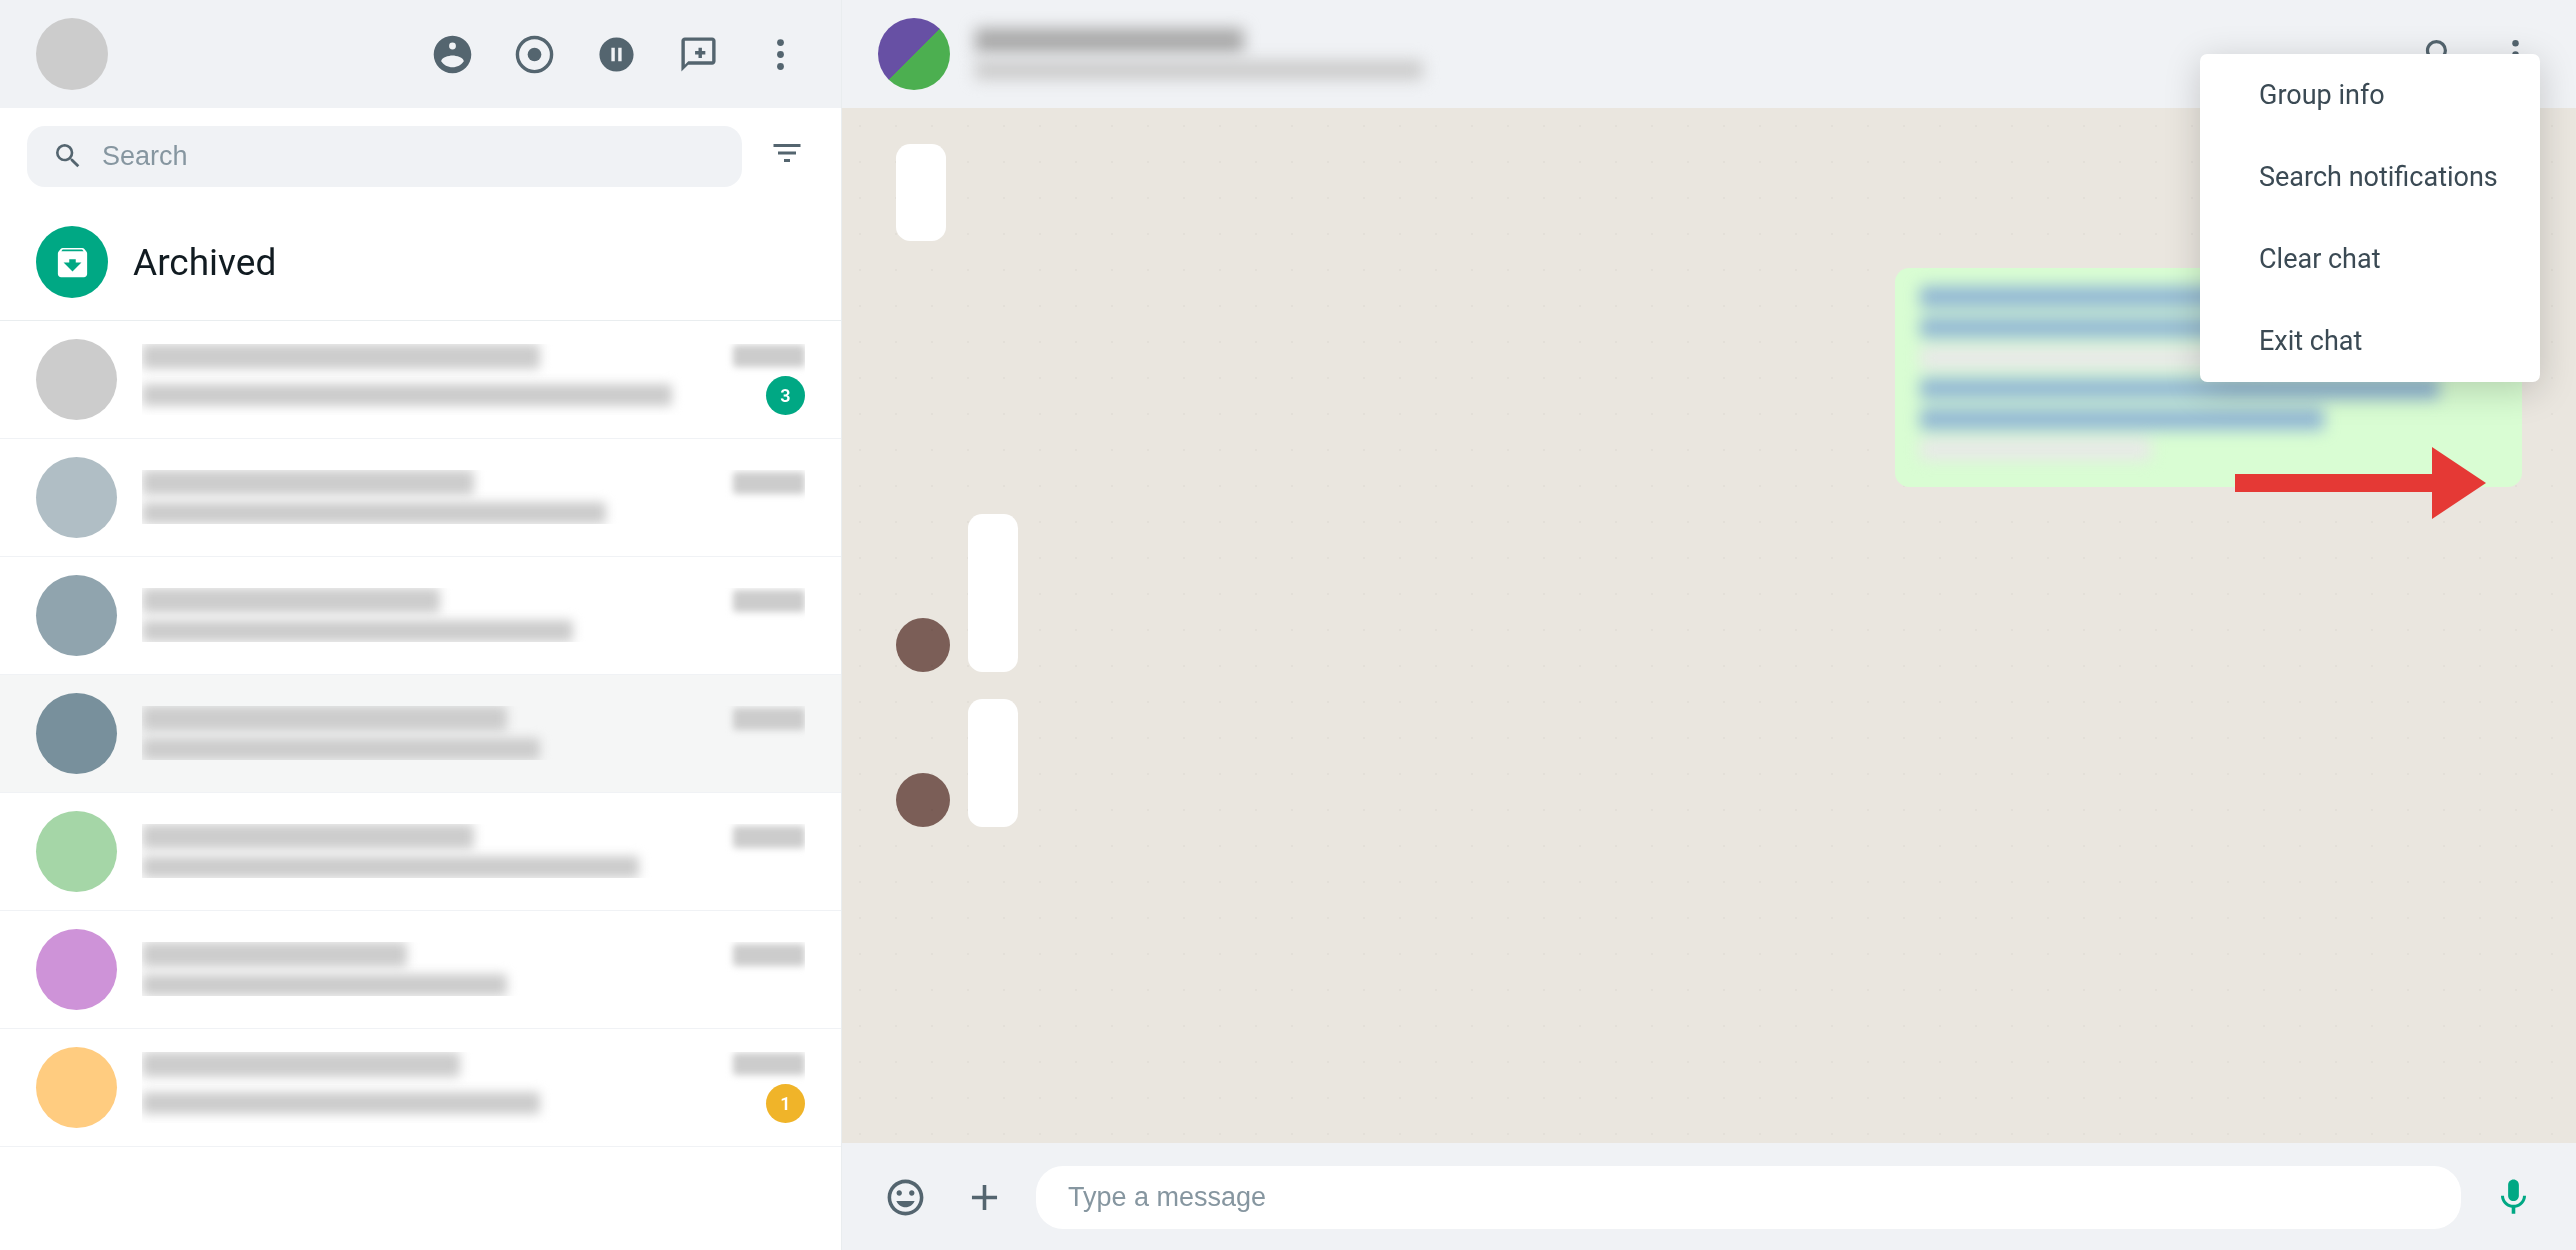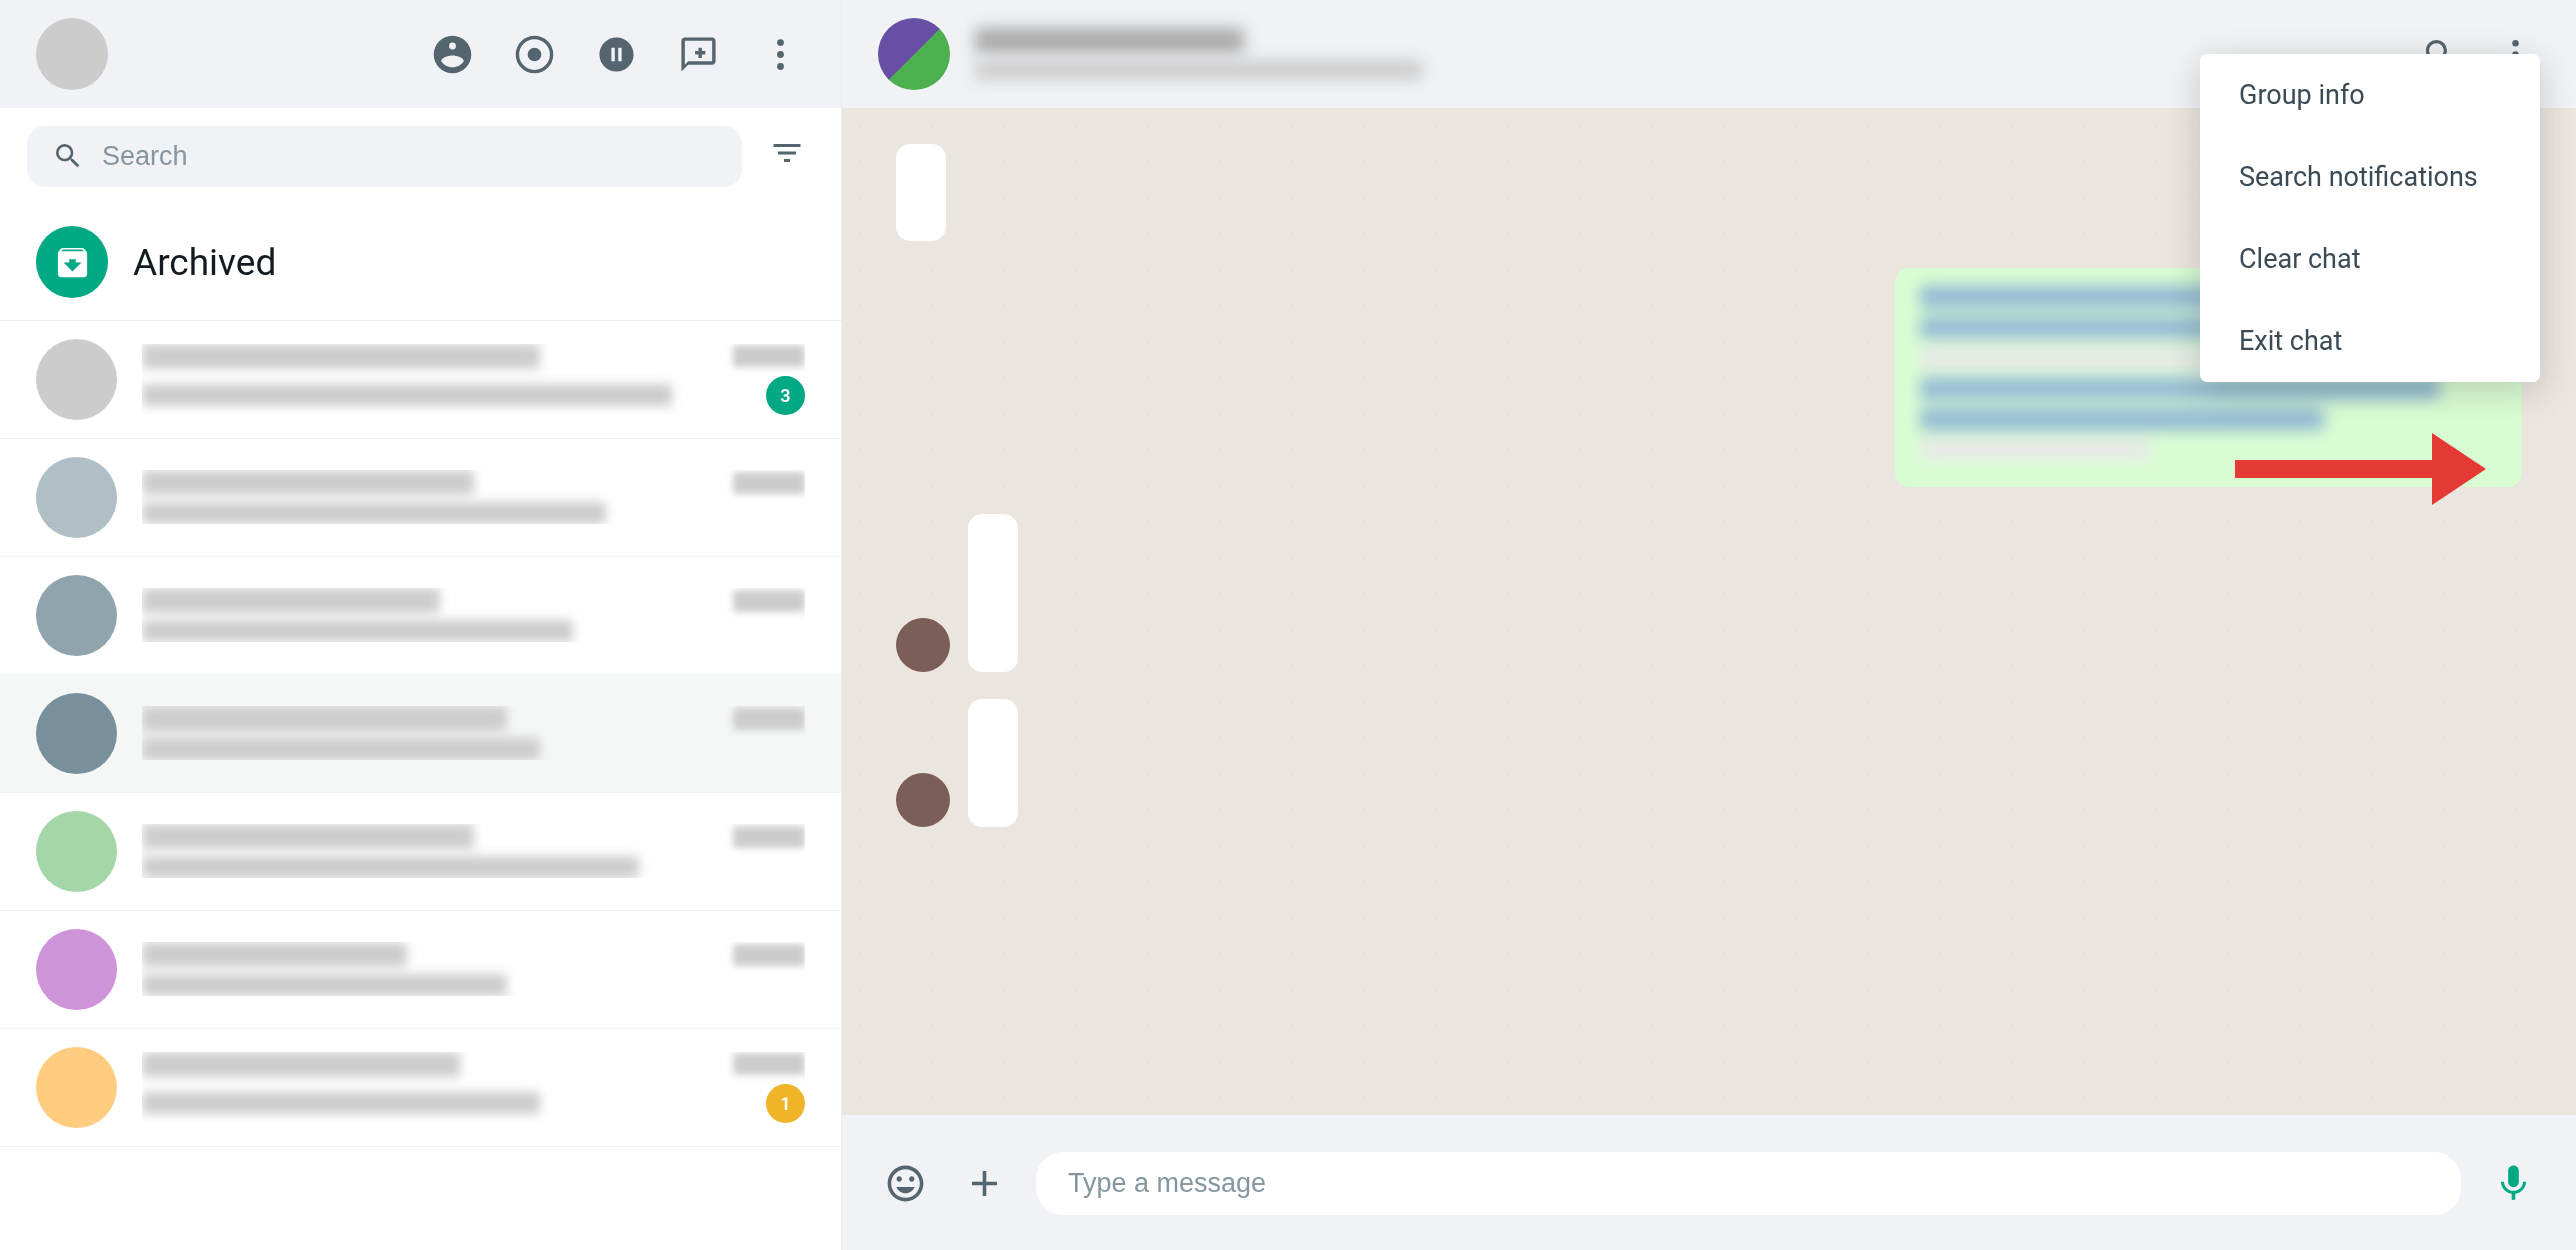--- a/index.html
+++ b/index.html
@@ -369,21 +369,21 @@
     .red-arrow-head {
       width: 0;
       height: 0;
       border-top: 36px solid transparent;
       border-bottom: 36px solid transparent;
       border-left: 54px solid #e53935;
     }
 
     
     .chat-footer {
-      height: 136px;
+      height: 108px;
       background: #f0f2f5;
       display: flex;
       align-items: center;
       padding: 16px 36px;
       gap: 25px;
       flex-shrink: 0;
     }
 
     .footer-emoji-btn, .footer-attach-btn {
       width: 54px;
@@ -443,20 +443,21 @@
       z-index: 100;
       overflow: hidden;
     }
 
     .dropdown-item {
       padding: 25px 39px;
       font-size: 27px;
       color: #3b4a54;
       cursor: pointer;
       white-space: nowrap;
+      margin-left: 20px;
     }
   </style>
 </head>
 <body>
 
 <div class="sidebar">
 
   <div class="sidebar-header">
     <div class="avatar-circle"></div>
     <div class="header-icons">

